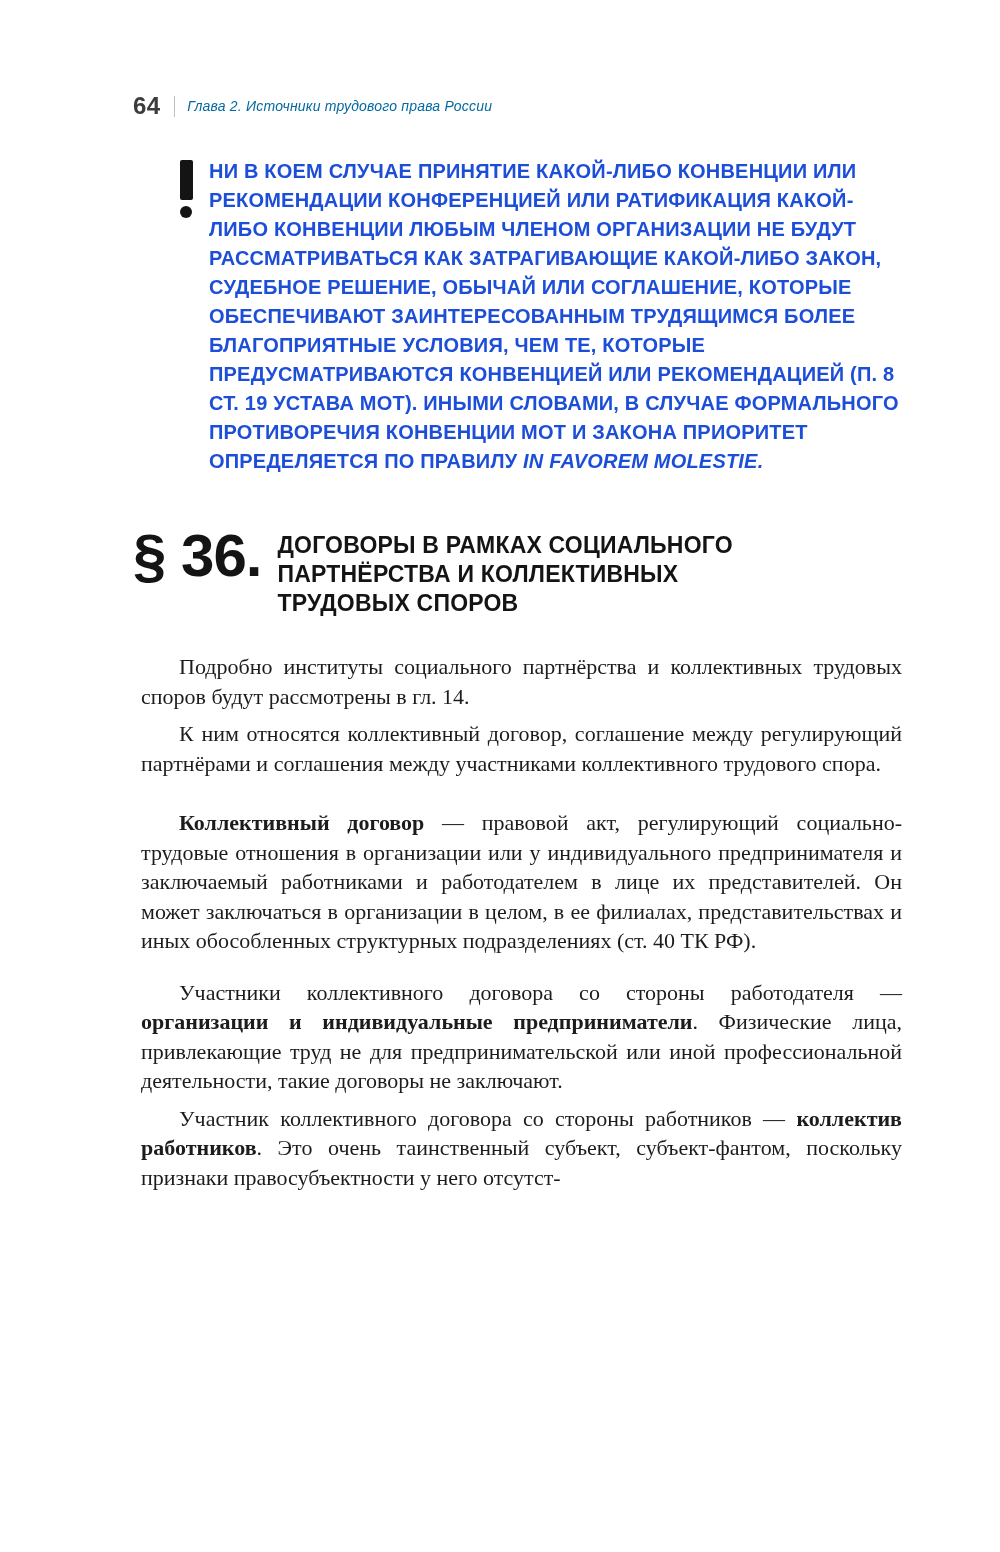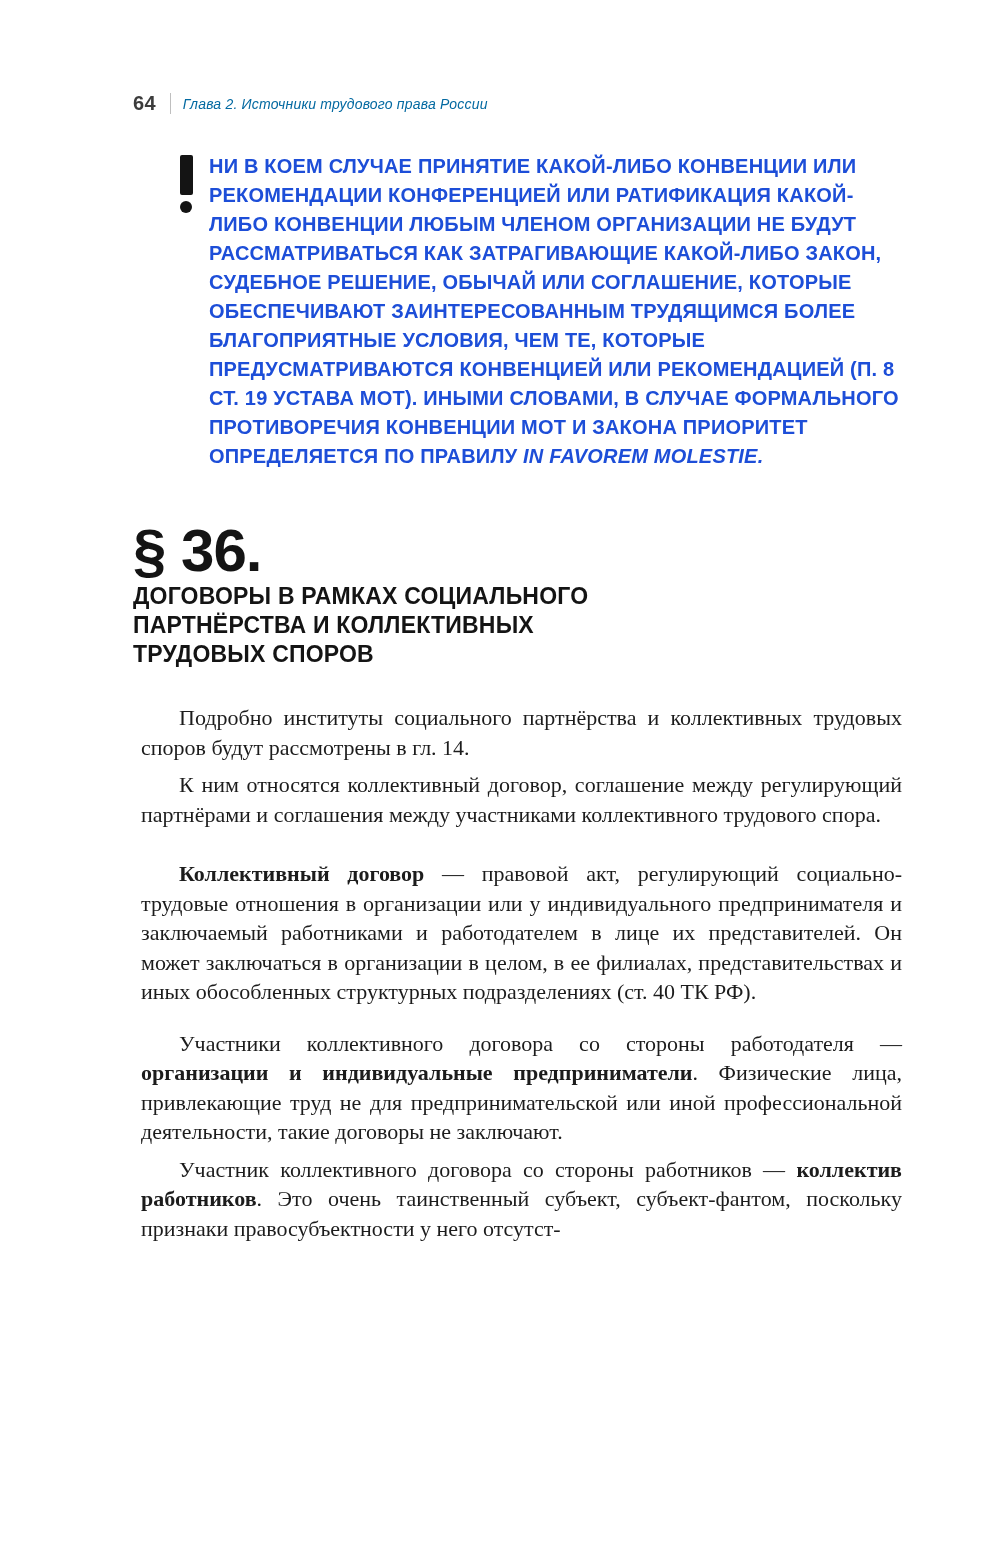--- a/index.html
+++ b/index.html
@@ -17,21 +17,21 @@
   }
 
   
   .page-header {
     display: flex;
     align-items: center;
     margin: 92px 90px 0 133px;
     font-family: "Liberation Sans", sans-serif;
   }
   .page-num {
-    font-size: 20px;
+    font-size: 24px;
     font-weight: bold;
     color: #3c3c3c;
     letter-spacing: 0.3px;
   }
   .head-divider {
     width: 1px;
     height: 21px;
     background: #bfbfbf;
     margin: 0 12px 0 14px;
   }
@@ -80,21 +80,21 @@
   .run-italic { font-style: italic; }
 
   
   .sec-head {
     display: flex;
     align-items: flex-start;
     margin-left: 133px;
     font-family: "Liberation Sans", sans-serif;
     color: #141414;
   }
-  .sec-head-36 { margin-top: 54px; flex-direction: column; }
+  .sec-head-36 { margin-top: 54px; }
   .sec-head-37 { margin-top: 48px; }
   .sec-num {
     font-size: 60px;
     line-height: 60px;
     font-weight: bold;
     letter-spacing: -1px;
     margin-right: 16px;
     margin-top: -4px;
     white-space: nowrap;
   }

